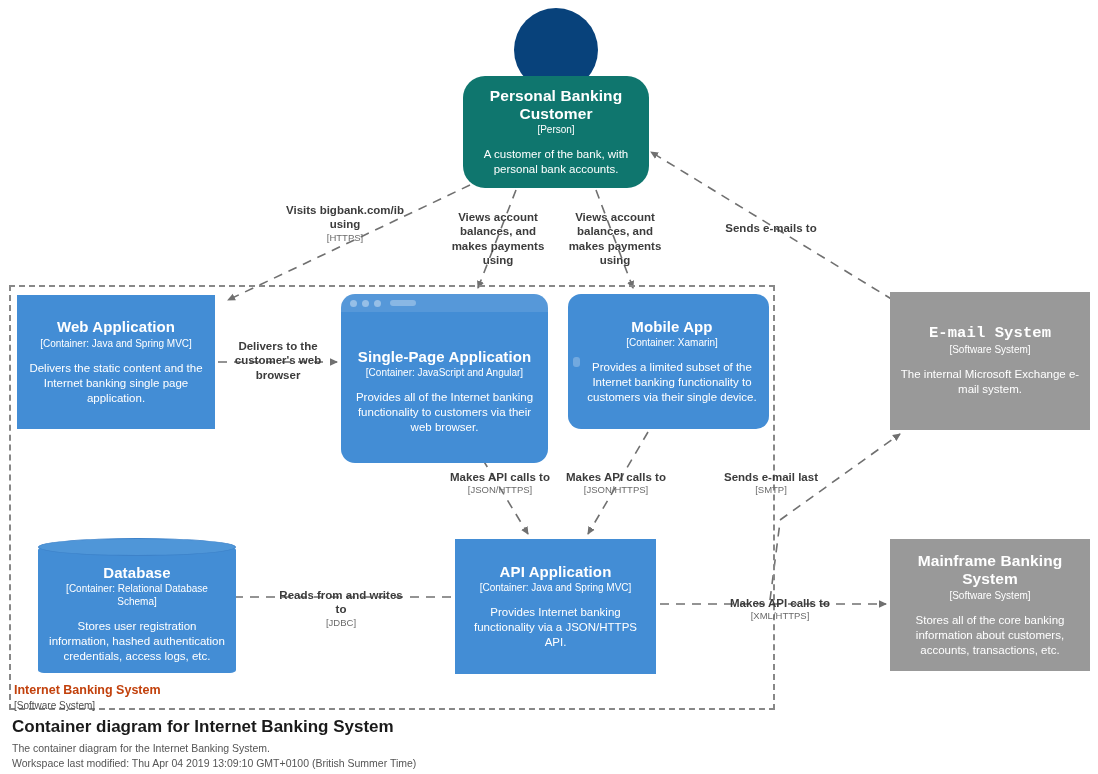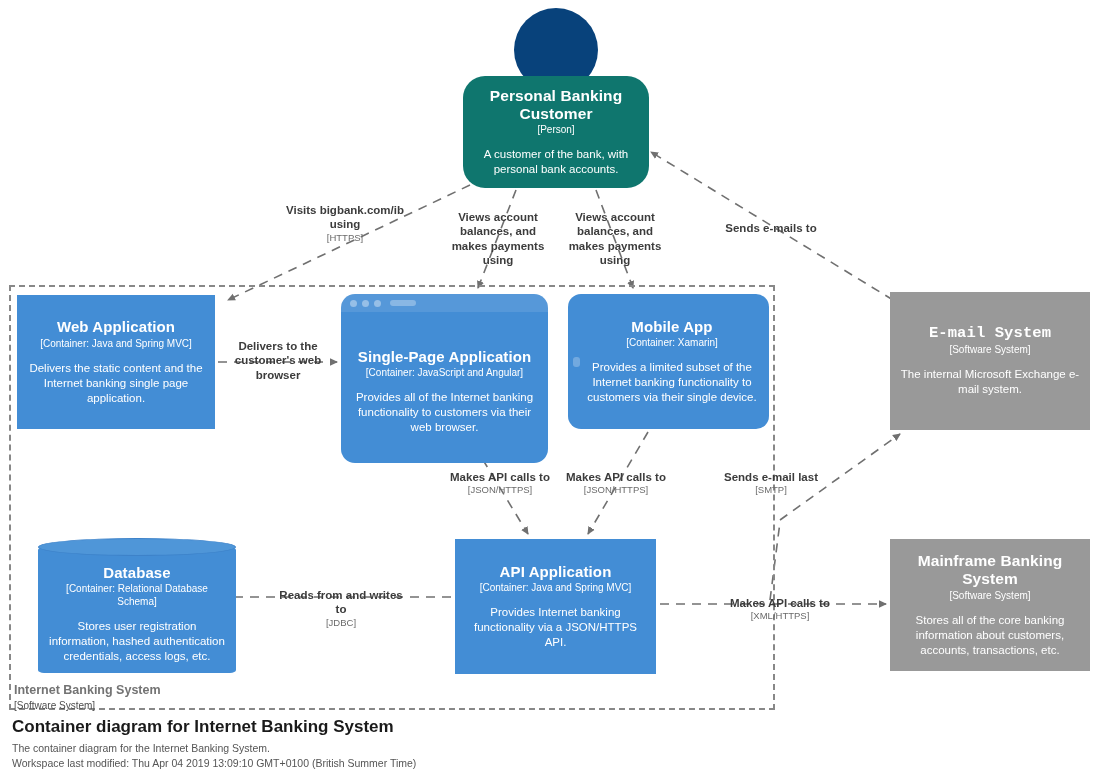--- a/index.html
+++ b/index.html
@@ -106,21 +106,21 @@
     left: 14px;
     top: 683px;
     width: 300px;
     text-align: left;
     color: #4d4d4d;
   }
   #boundary-label .b-name {
     font-size: 12.5px;
     font-weight: bold;
     line-height: 1.25;
-    color: #737373;
+    color: #c2410c;
   }
   #boundary-label .b-type {
     font-size: 10px;
     line-height: 1.3;
     color: #4d4d4d;
   }
 
   
   .c-blue { background: #438dd5; }
   .c-grey { background: #999999; }

